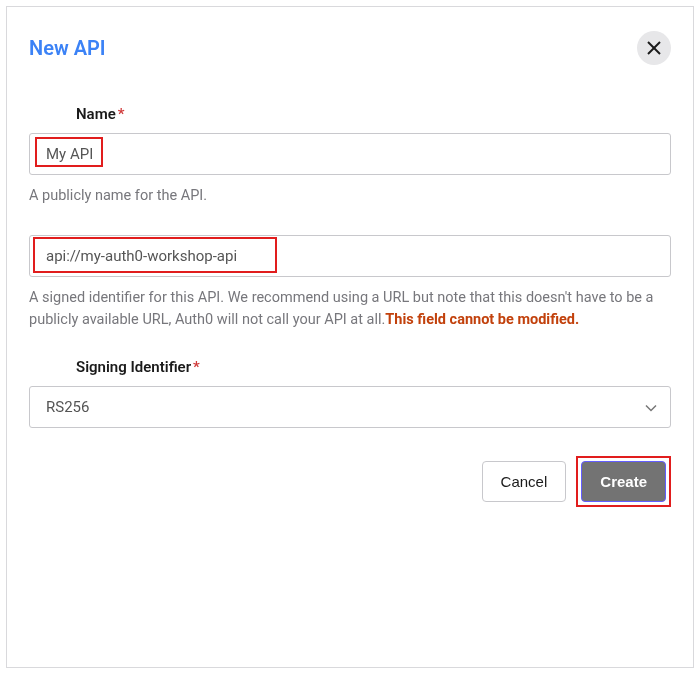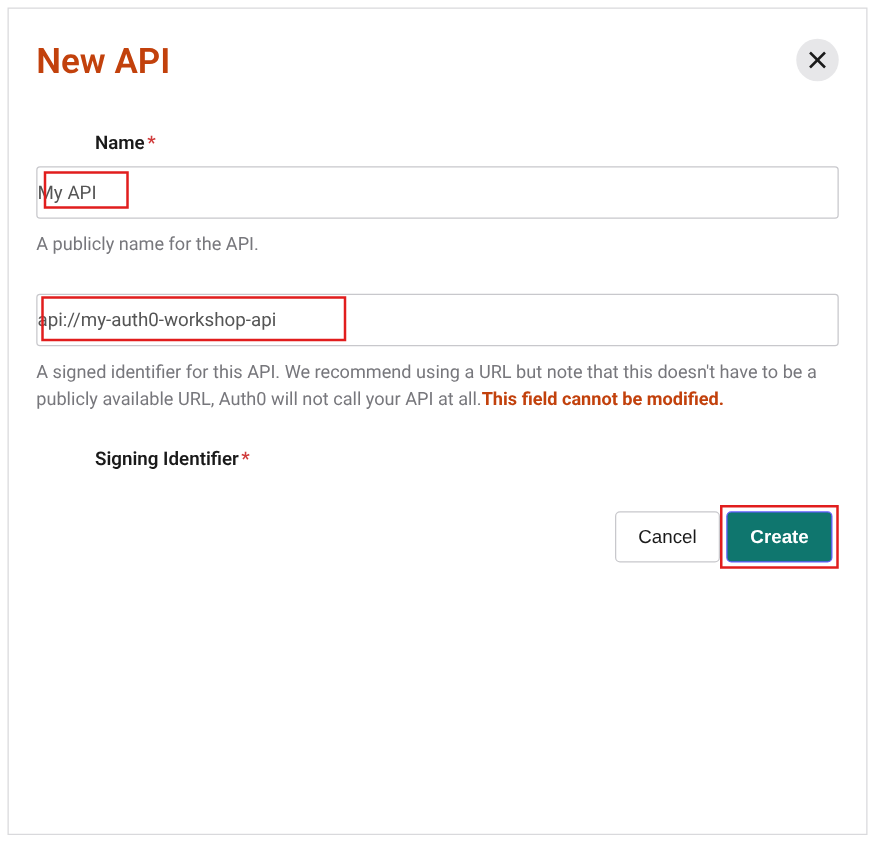--- a/index.html
+++ b/index.html
@@ -18,23 +18,23 @@
     padding:24px 22px 20px 22px;
     position:relative;
   }
   .header{
     display:flex;
     justify-content:space-between;
     align-items:center;
     margin-bottom:40px;
   }
   .title{
-    font-size:28px;
+    font-size:20px;
     font-weight:600;
-    color:#c2410c;
+    color:#3b82f6;
   }
   .close-btn{
     width:34px;height:34px;
     border-radius:50%;
     background:#e7e7e9;
     display:flex;align-items:center;justify-content:center;
     cursor:pointer;
     color:#1a1a1a;
   }
   .close-btn svg{width:14px;height:14px;}
@@ -45,21 +45,21 @@
     color:#1a1a1a;
     margin-bottom:10px;
     display:block;
     margin-left:47px;
   }
   .req{color:#d03b3b;margin-left:2px;}
   .input, .select{
     width:100%;
     border:1px solid #c8c8cc;
     border-radius:3px;
-    padding:11px 0;
+    padding:11px 16px;
     font-size:15px;
     color:#555;
     font-family:inherit;
     background:#fff;
   }
   .input-wrap{position:relative;}
   .highlight-box{
     position:absolute;
     border:2px solid #e11d1d;
     pointer-events:none;
@@ -75,37 +75,38 @@
   .select-wrap .chev{
     position:absolute;
     right:14px;top:50%;
     transform:translateY(-50%);
     pointer-events:none;
     color:#777;
   }
   .footer{
     display:flex;
     justify-content:flex-end;
+    gap:10px;
     margin-top:10px;
     align-items:center;
   }
   .btn{
     padding:11px 18px;
     font-size:15px;
     border-radius:4px;
     cursor:pointer;
     font-weight:500;
   }
   .btn-cancel{
     background:#fff;
     border:1px solid #c8c8cc;
     color:#1a1a1a;
   }
   .btn-create{
-    background:#0f766e;
+    background:#737373;
     border:1px solid #635dff;
     color:#fff;
     font-weight:600;
   }
   .create-wrap{
     position:relative;
     padding:3px;
     border:2px solid #e11d1d;
   }
 </style>
@@ -142,20 +143,30 @@
     </div>
     <p class="helper">
       <span>A signed identifier for this API. We recommend using a URL but note that this doesn't have to be a publicly available URL, Auth0 will not call your API at all.</span><b>This field cannot be modified.</b>
     </p>
   </div>
 
   <div class="field">
     <label class="label">
       <span>Signing Identifier</span><span class="req">*</span>
     </label>
+    <div class="select-wrap">
+      <div class="input" style="cursor:pointer;">
+        <span>RS256</span>
+      </div>
+      <div class="chev">
+        <svg width="12" height="8" viewBox="0 0 12 8" fill="currentColor">
+            <path d="M1 1l5 5 5-5" stroke="currentColor" stroke-width="1.5" fill="none"></path>
+          </svg>
+      </div>
+    </div>
   </div>
 
   <div class="footer">
     <button class="btn btn-cancel">Cancel</button>
     <div class="create-wrap">
       <button class="btn btn-create">Create</button>
     </div>
   </div>
 
 </div>

